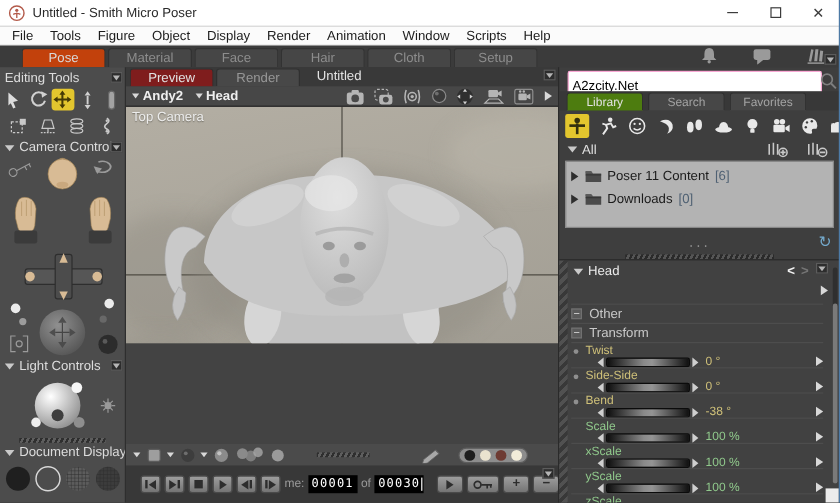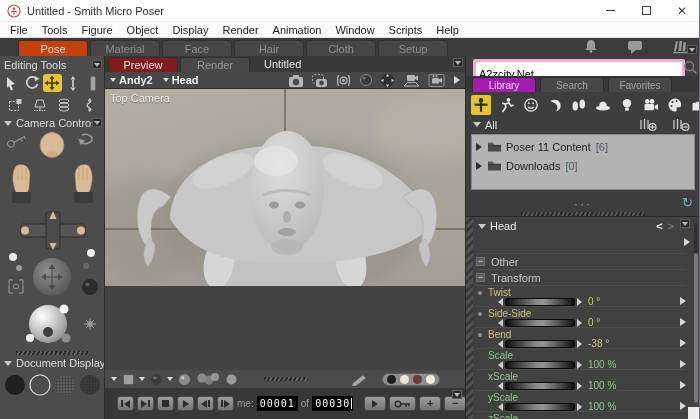--- a/index.html
+++ b/index.html
@@ -75,25 +75,25 @@
   .g-r{width:0;height:0;border-top:4px solid transparent;border-bottom:4px solid transparent;border-left:6px solid #2d2d2d}
   .g-stop{width:7px;height:7px;background:#2d2d2d}
   .g-txt{font-size:11px;font-weight:bold;color:#2d2d2d;line-height:1}
   .frame-label{font-size:10px;color:#9a9a9a;margin-left:0}
   .counter{background:#000;color:#fff;font-family:"DejaVu Sans Mono",monospace;font-size:10px;letter-spacing:1px;padding:2px 3px;position:relative;flex:none}
   .caret{position:absolute;right:1px;top:2px;width:1px;height:11px;background:#fff}
   .tp-menu-box{position:absolute;right:3px;top:2px}
 
   
   .rightpanel{position:absolute;top:56px;left:465px;right:0;bottom:0;background:#3e3e3e;border-left:1px solid #2a2a2a}
-  .search-input{position:absolute;left:7px;top:3px;width:212px;height:15px;border:3px solid #f9a8d4;border-radius:2px;font-size:11px;font-family:"Liberation Sans",sans-serif;padding:12px 3px;color:#000;background:#fff;outline:none}
+  .search-input{position:absolute;left:7px;top:3px;width:212px;height:15px;border:1px solid #f9a8d4;border-radius:2px;font-size:11px;font-family:"Liberation Sans",sans-serif;padding:12px 3px;color:#000;background:#fff;outline:none}
   .mag{position:absolute;right:2px;top:4px}
   .lib-tabs{position:absolute;top:20px;left:0;right:0;height:16px;display:flex;align-items:flex-end;padding-left:6px;background:#383838}
   .ltab{width:64px;height:15px;margin-right:4px;background:#474747;color:#a3a3a3;font-size:10px;display:flex;align-items:center;justify-content:center;border:1px solid #2f2f2f;border-bottom:none;border-radius:3px 3px 0 0}
-  .ltab.active{background:#a21caf;color:#e2e2e2}
+  .ltab.active{background:#4d7c0f;color:#e2e2e2}
   .lib-icons{position:absolute;top:37px;left:0;right:0;height:23px;display:flex;align-items:center;padding-left:5px;gap:7px}
   .lib-ico{width:17px;height:17px;display:flex;align-items:center;justify-content:center;flex:none}
   .lib-ico.active{background:#e3c62e;border-radius:2px;width:20px;height:20px}
   .all-row{position:absolute;top:61px;left:0;right:0;height:15px;display:flex;align-items:center;padding:0 7px;font-size:11px;color:#e0e0e0}
   .all-actions{margin-left:auto;display:flex;gap:13px;margin-right:2px}
   .lib-list{position:absolute;top:78px;left:5px;right:5px;height:56px;background:#b3b3b3;border:1px solid #888;padding-top:2px}
   .lib-row{display:flex;align-items:center;height:19px;font-size:11px;color:#1b1b1b}
   .lib-name{margin-left:4px;font-weight:normal}
   .lib-count{color:#4f6173;margin-left:5px}
   .more-row{position:absolute;top:140px;left:0;right:0;height:16px;display:flex;align-items:center;justify-content:center;color:#9c9c9c;font-size:12px;letter-spacing:2px}
@@ -307,20 +307,25 @@
     </g>
     <g stroke="#9a9a9a" fill="none">
       <path d="M11,150 L7,150 L7,163 L11,163 M17,150 L21,150 L21,163 L17,163"></path>
         <circle cx="14" cy="156.5" r="2.5"></circle>
     </g>
     <g>
       <circle cx="88" cy="157" r="8" fill="#2c2c2c"></circle>
         <circle cx="85.5" cy="154.5" r="2" fill="#5a5a5a"></circle>
     </g>
   </svg>
+  <div class="panel-title">
+    <span class="tri-d"></span>
+    <span>Light Controls</span>
+    <span class="menu-box"></span>
+  </div>
   <svg width="101" height="52" viewBox="0 0 101 52" style="display:block;margin:0 auto">
     <defs>
         <radialGradient id="lightG" cx="0.35" cy="0.3" r="0.8">
           <stop offset="0" stop-color="#ffffff"></stop>
           <stop offset="1" stop-color="#8a8a8a"></stop>
         </radialGradient>
       </defs>
     <circle cx="46" cy="26" r="19" fill="url(#lightG)"></circle>
     <circle cx="62" cy="11" r="4.5" fill="#f6f6f6"></circle>
     <circle cx="28" cy="40" r="4" fill="#eeeeee"></circle>

